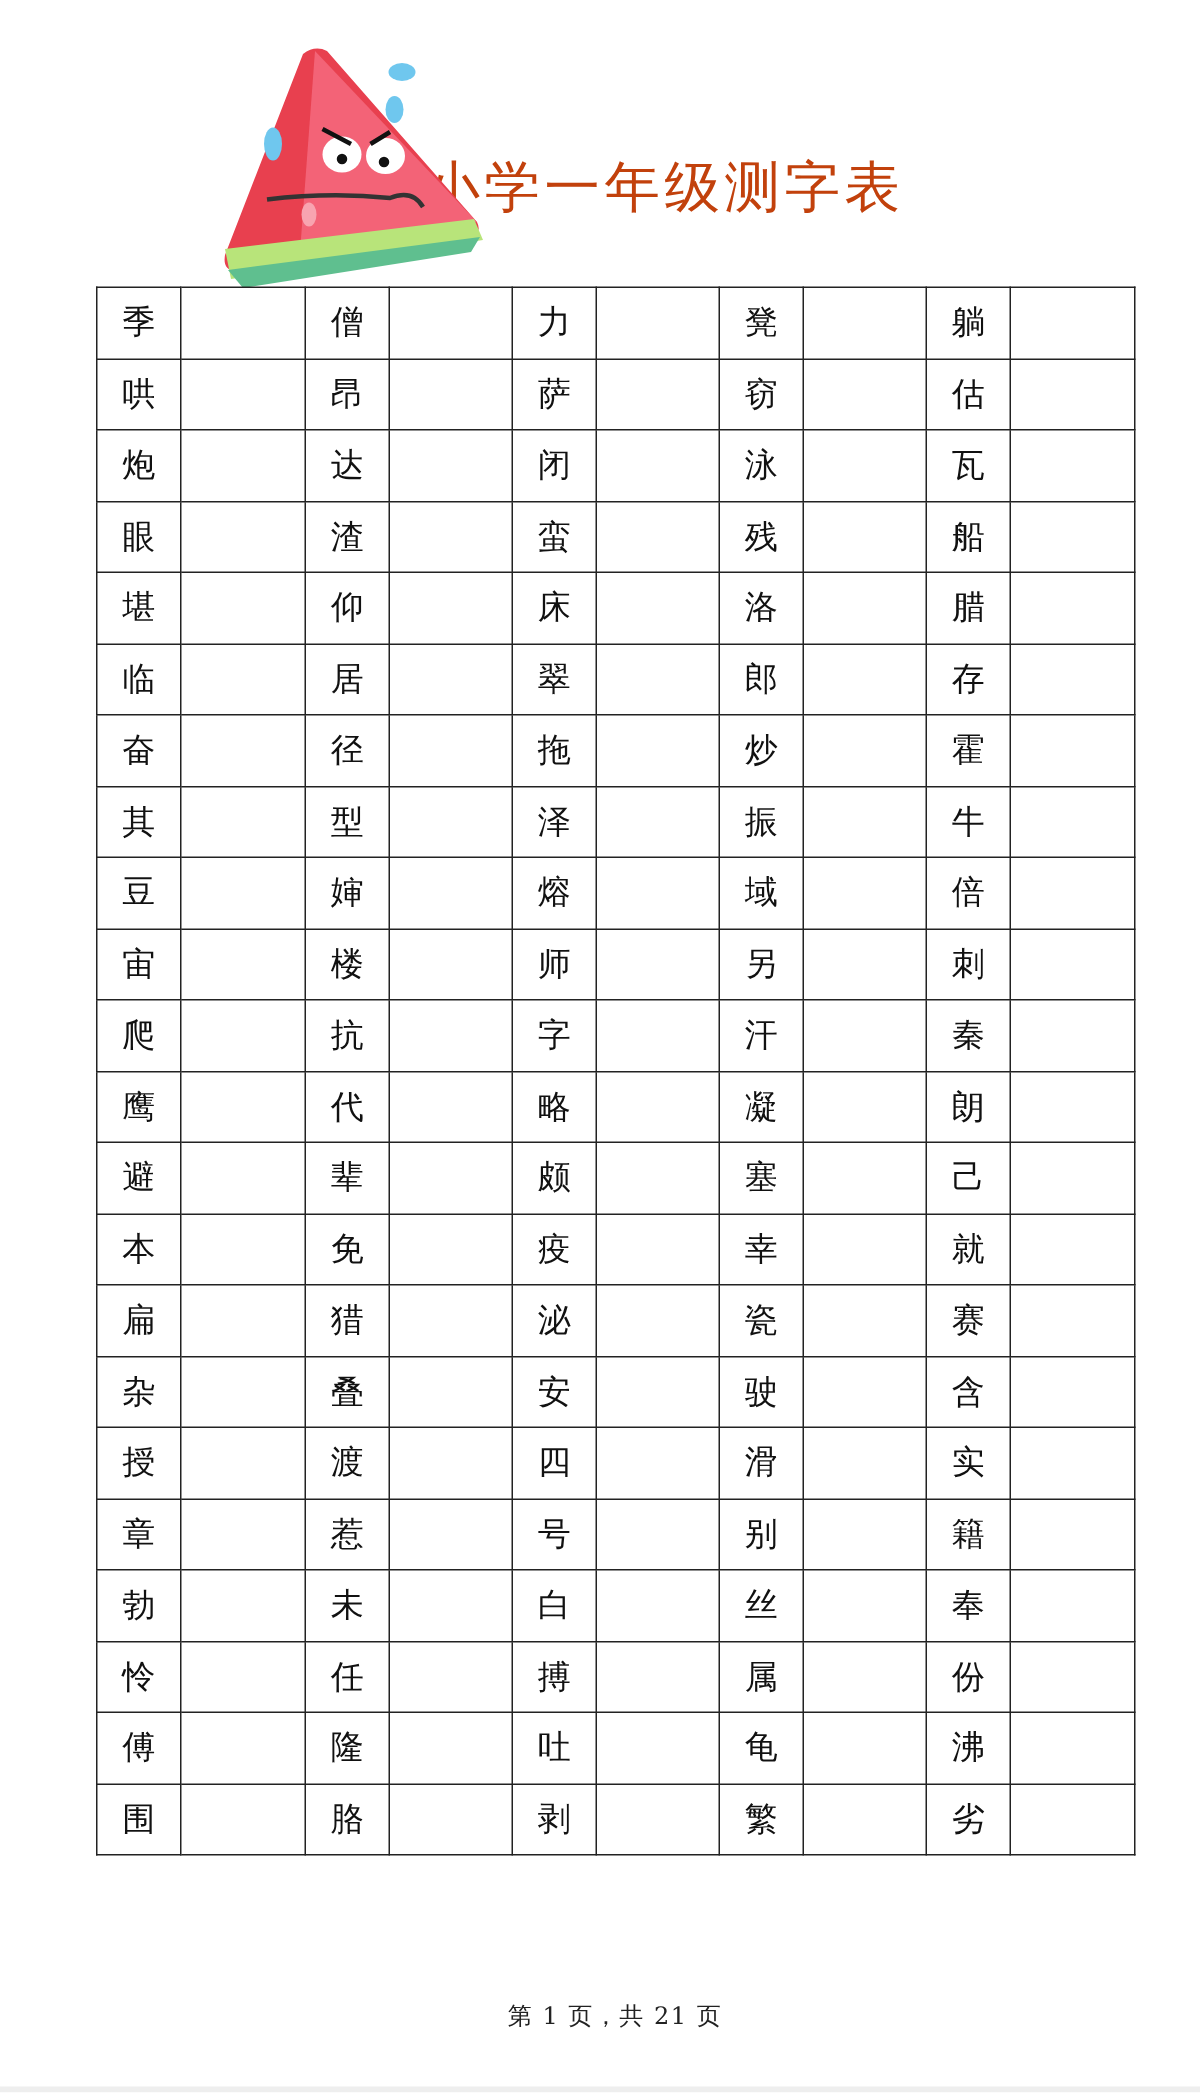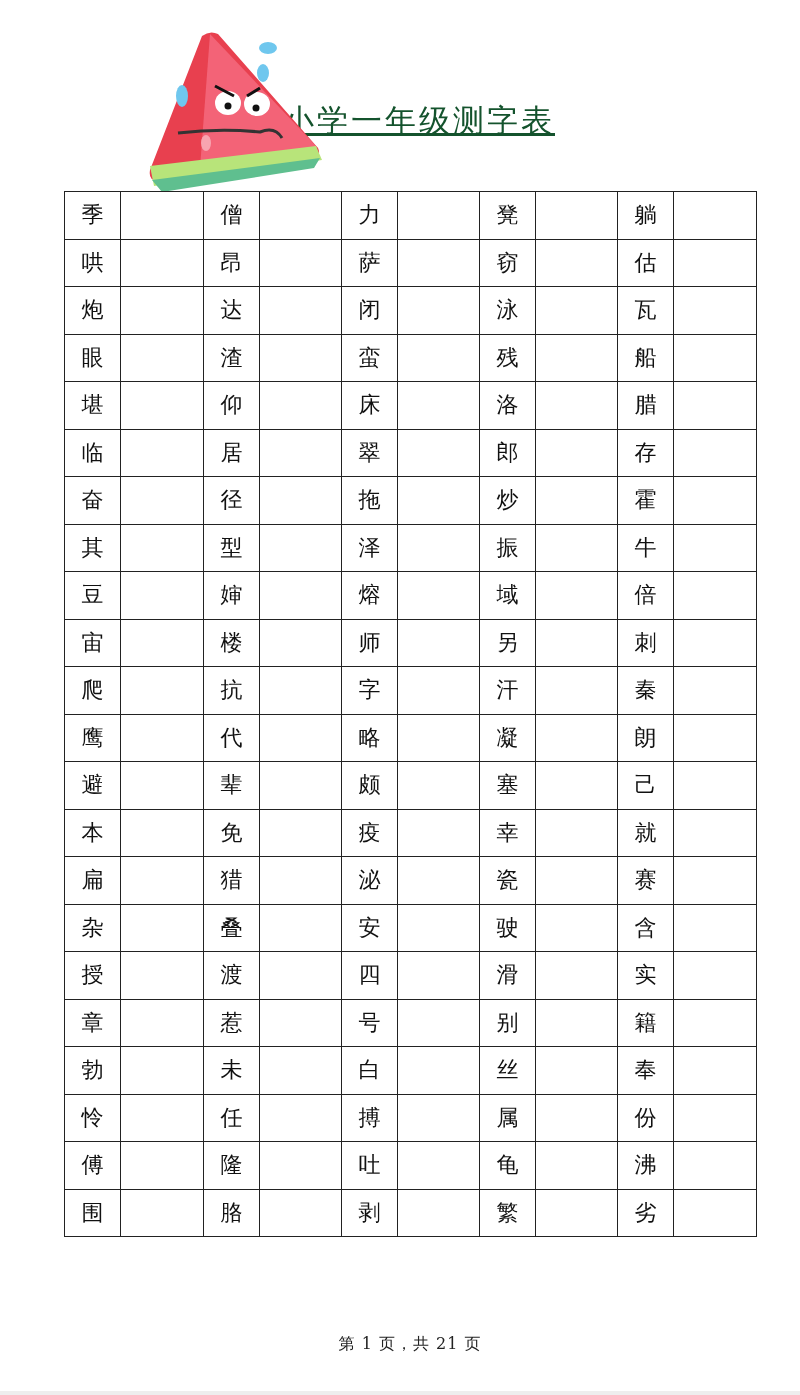--- a/index.html
+++ b/index.html
@@ -4,23 +4,22 @@
 <style>
   html, body { margin: 0; padding: 0; }
   body {
     width: 800px; height: 1395px; background: #ffffff;
     position: relative; overflow: hidden;
     font-family: "DejaVu Serif", "Liberation Serif", serif;
     color: #111;
   }
   .title {
     position: absolute; left: 283px; top: 100px;
-    font-size: 31px; letter-spacing: 3px; white-space: nowrap;
-    color: #14532d;
-    text-decoration: underline;
+    font-size: 37px; letter-spacing: 3px; white-space: nowrap;
+    color: #c2410c;
   }
   .mascot { position: absolute; left: 140px; top: 28px; width: 185px; height: 165px; }
   table.chars {
     position: absolute; left: 64px; top: 191px;
     border-collapse: collapse; table-layout: fixed;
   }
   table.chars td {
     border: 1.5px solid #222; height: 46.5px; padding: 0;
     text-align: center; vertical-align: middle;
     font-size: 22px; color: #111;

